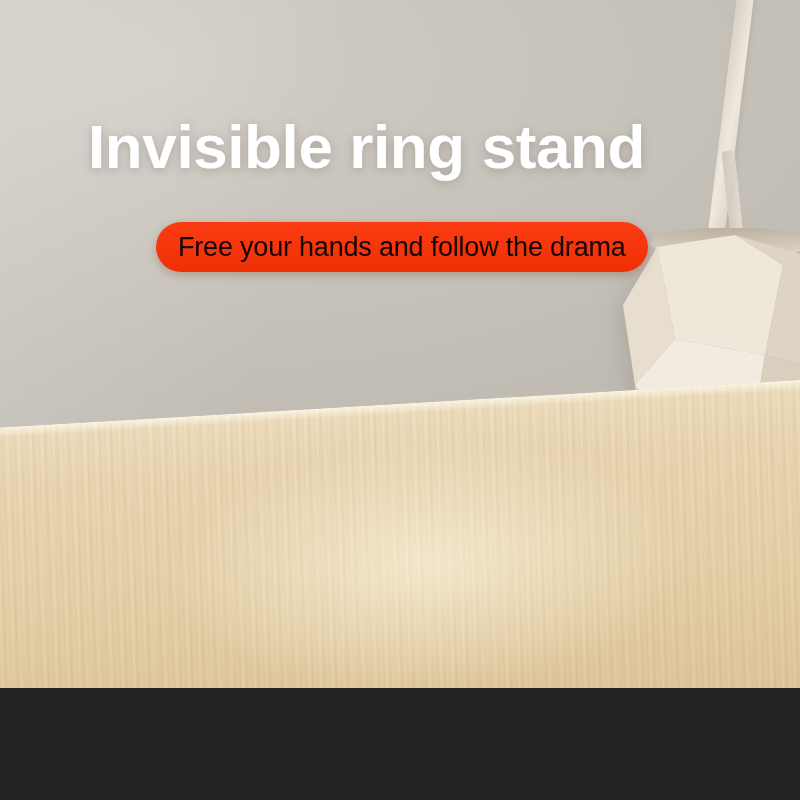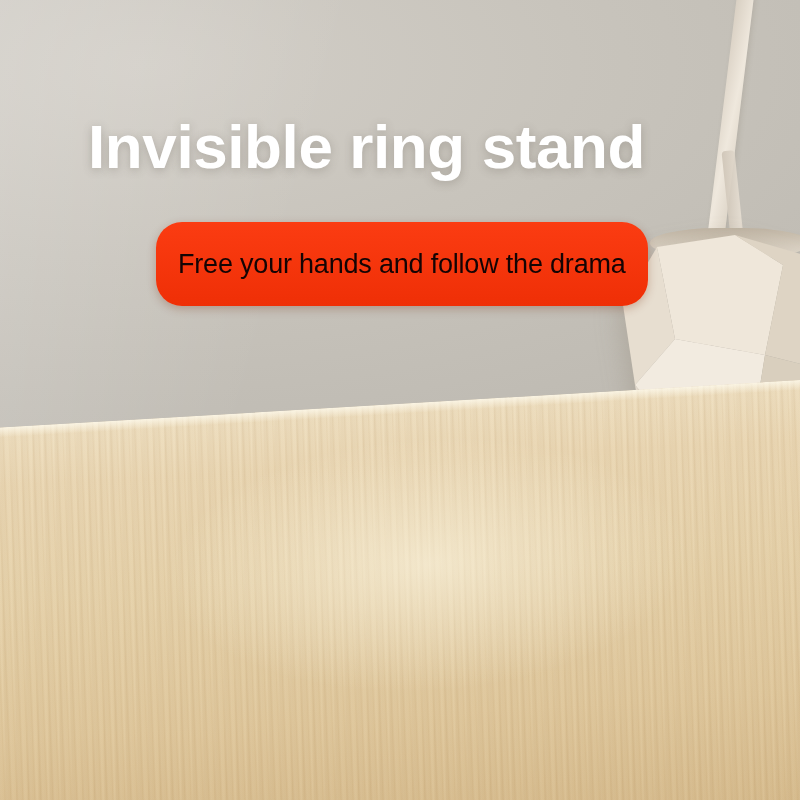--- a/index.html
+++ b/index.html
@@ -1,18 +1,18 @@
 <!DOCTYPE html>
 <html><head>
 <meta charset="utf-8">
 <title>Invisible ring stand</title>
 <style>
   html,body{margin:0;padding:0;background:#222;}
   #scene{
-    position:relative;width:800px;height:800px;overflow:hidden;
+    position:relative;width:800px;height:688px;overflow:hidden;
     font-family:"Liberation Sans","DejaVu Sans",sans-serif;
     background:#c9c5be;
   }
   
   .wall{
     position:absolute;left:0;top:0;width:800px;height:540px;
     background:
       radial-gradient(120% 80% at 18% 12%, #d2cec7 0%, #c8c4bc 45%, #bdb9b1 100%);
   }
   .wall-sheen{
@@ -77,21 +77,21 @@
   }
   
   .headline{
     position:absolute;left:88px;top:114px;width:700px;
     font-size:62px;font-weight:bold;letter-spacing:-.4px;
     color:#ffffff;line-height:1.05;white-space:nowrap;
     text-shadow:0 2px 10px rgba(90,84,74,.30);
   }
   .pill{
     position:absolute;left:156px;top:222px;
-    height:50px;padding:17px 22px;border-radius:26px;
+    height:50px;padding:0 22px;border-radius:26px;
     display:flex;align-items:center;justify-content:center;
     background:linear-gradient(180deg,#fb3c12,#ef2f06);
     box-shadow:0 3px 10px rgba(120,40,10,.28);
   }
   .pill span{
     font-size:27px;color:#140404;white-space:nowrap;letter-spacing:-.2px;
   }
   
   .phone{
     position:absolute;left:70px;top:418px;width:720px;height:395px;

